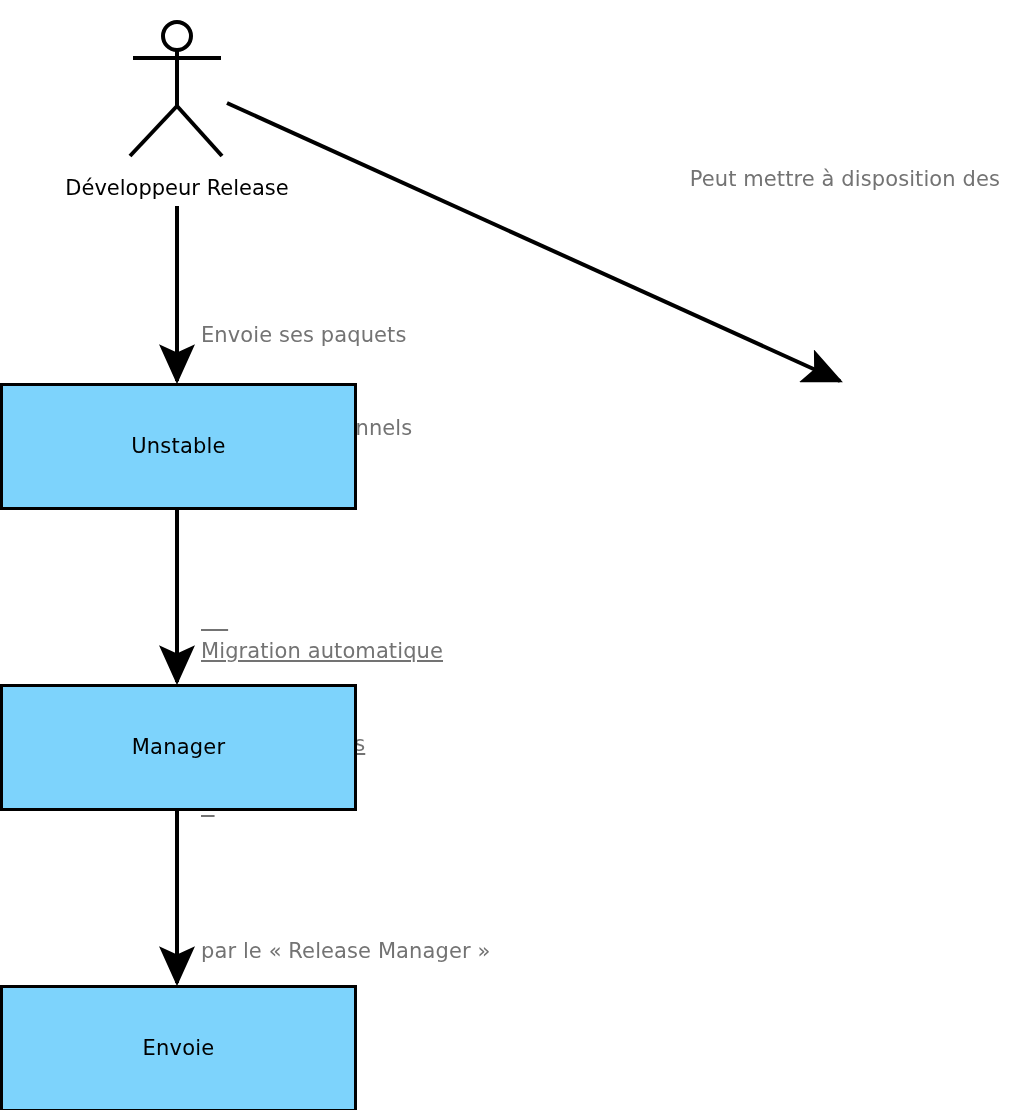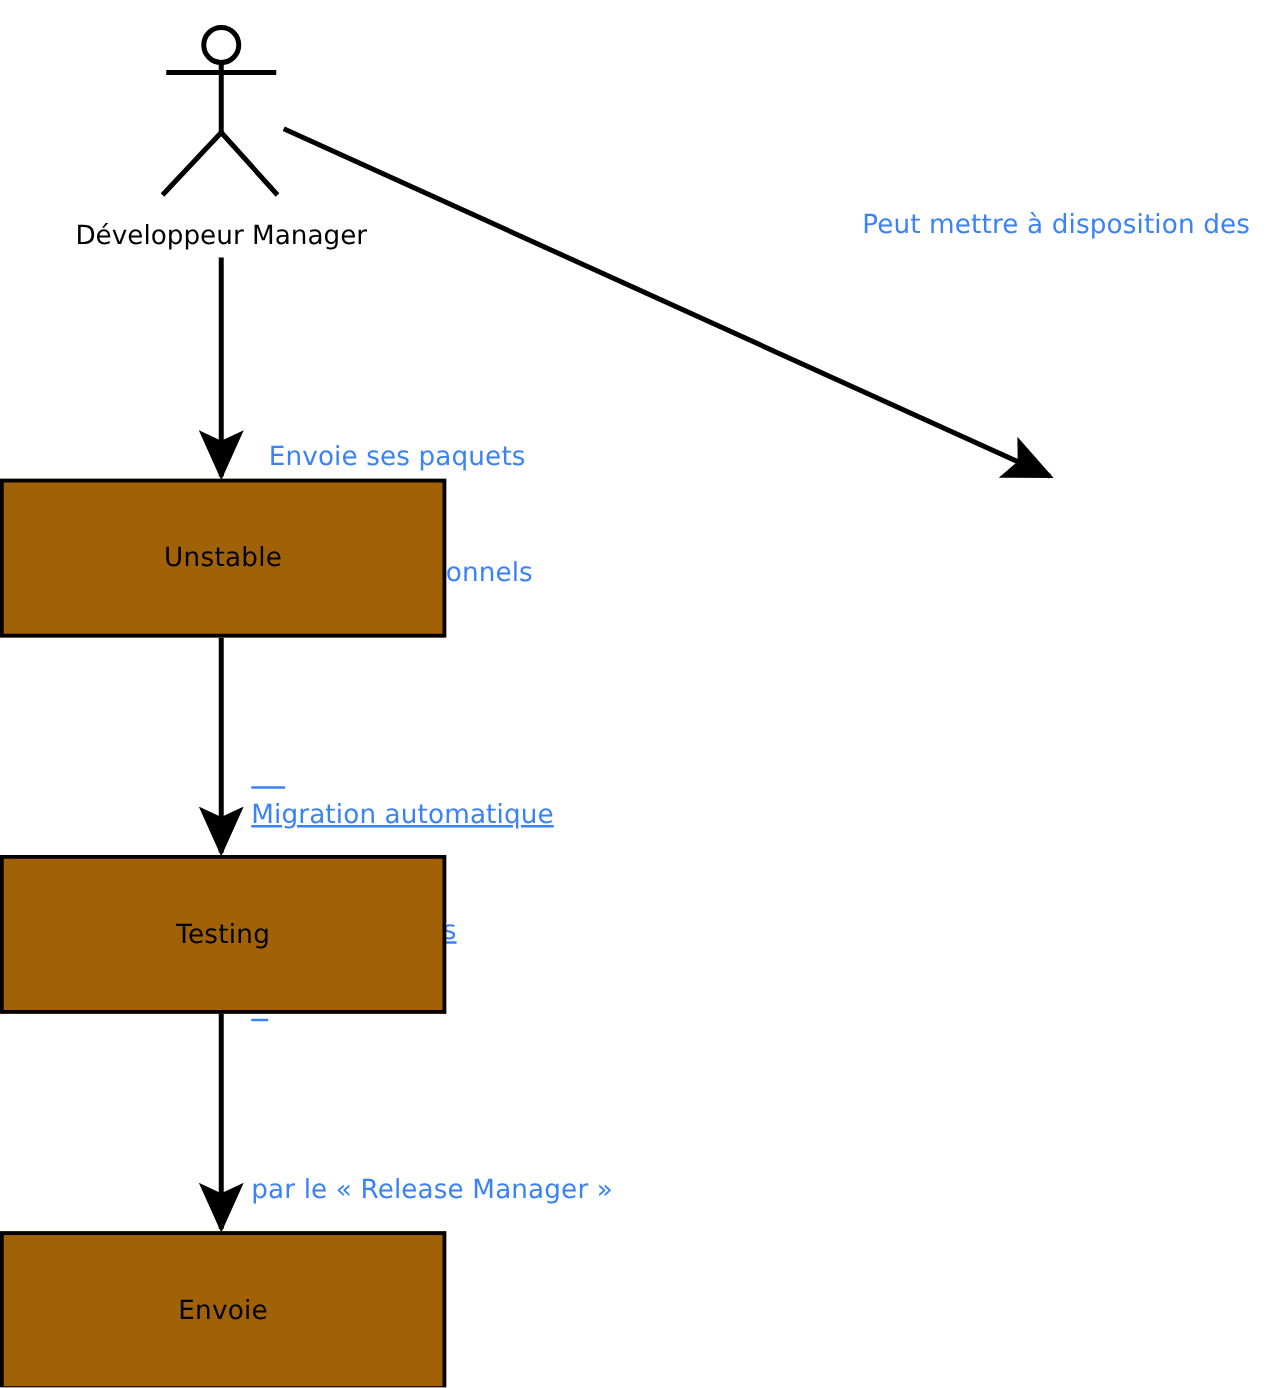--- a/index.html
+++ b/index.html
@@ -23,56 +23,56 @@
     position: absolute;
     left: 0;
     top: 0;
     width: 1024px;
     height: 1110px;
   }
   .node-box {
     position: absolute;
     box-sizing: border-box;
     border: 3px solid #000000;
-    background: #a16207;
+    background: #7dd3fc;
     display: flex;
     align-items: center;
     justify-content: center;
   }
   .node-label {
     font-size: 21px;
     line-height: 1.1;
     color: #000000;
     letter-spacing: 0.2px;
     white-space: nowrap;
   }
   .edge-label {
     position: absolute;
     font-size: 21px;
     line-height: 31px;
-    color: #3b82f6;
+    color: #737373;
     white-space: pre;
     letter-spacing: 0.1px;
   }
   .actor-label {
     position: absolute;
     font-size: 21px;
     line-height: 1.1;
     color: #000000;
     white-space: nowrap;
     text-align: center;
   }
   
   #box-unstable     { left: 0px;   top: 383px;  width: 357px; height: 127px; }
   #box-experimental { left: 666px; top: 383px;  width: 357px; height: 128px; }
   #box-testing      { left: 0px;   top: 684px;  width: 357px; height: 127px; }
   #box-stable       { left: 0px;   top: 985px;  width: 357px; height: 127px; }
 
   #label-actor          { left: 27px;  top: 177px; width: 300px; }
-  #label-send-packages  { left: 201px; top: 288px; margin-left: 14px; }
+  #label-send-packages  { left: 201px; top: 258px; }
   #label-experimental   { left: 640px; top: 102px; text-align: right; width: 360px; }
   #label-migration      { left: 201px; top: 574px; text-decoration: underline; }
   #label-promotion      { left: 201px; top: 874px; }
 </style>
 </head>
 <body>
 
 <div id="diagram-root">
 
   <svg id="diagram-svg" viewBox="0 0 1024 1110" xmlns="http://www.w3.org/2000/svg">
@@ -92,21 +92,21 @@
 
     <line x1="177" y1="206" x2="177" y2="381" stroke="#000000" stroke-width="4" marker-end="url(#arrowhead)"></line>
 
     <line x1="227" y1="103" x2="840" y2="381" stroke="#000000" stroke-width="4" marker-end="url(#arrowhead)"></line>
 
     <line x1="177" y1="510" x2="177" y2="682" stroke="#000000" stroke-width="4" marker-end="url(#arrowhead)"></line>
 
     <line x1="177" y1="811" x2="177" y2="983" stroke="#000000" stroke-width="4" marker-end="url(#arrowhead)"></line>
   </svg>
 
-  <div class="actor-label" id="label-actor">Développeur Manager</div>
+  <div class="actor-label" id="label-actor">Développeur Release</div>
 
   <div class="edge-label" id="label-send-packages">
     <div>Envoie ses paquets</div>
     <div>Debian fonctionnels</div>
   </div>
 
   <div class="edge-label" id="label-experimental">
     <div>Peut mettre à disposition des</div>
   </div>
 
@@ -118,20 +118,20 @@
   <div class="edge-label" id="label-promotion">
     <div>par le « Release Manager »</div>
   </div>
 
   <div class="node-box" id="box-unstable">
     <span class="node-label">Unstable</span>
   </div>
 
 
   <div class="node-box" id="box-testing">
-    <span class="node-label">Testing</span>
+    <span class="node-label">Manager</span>
   </div>
 
   <div class="node-box" id="box-stable">
     <span class="node-label">Envoie</span>
   </div>
 
 </div>
 
 </body></html>

